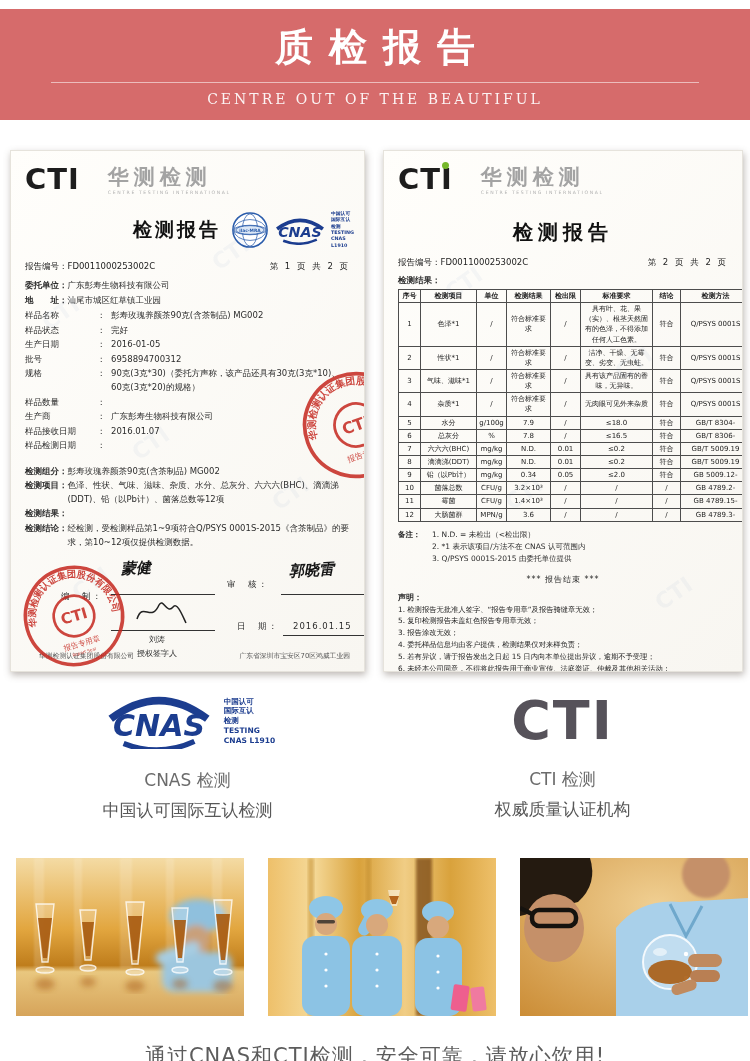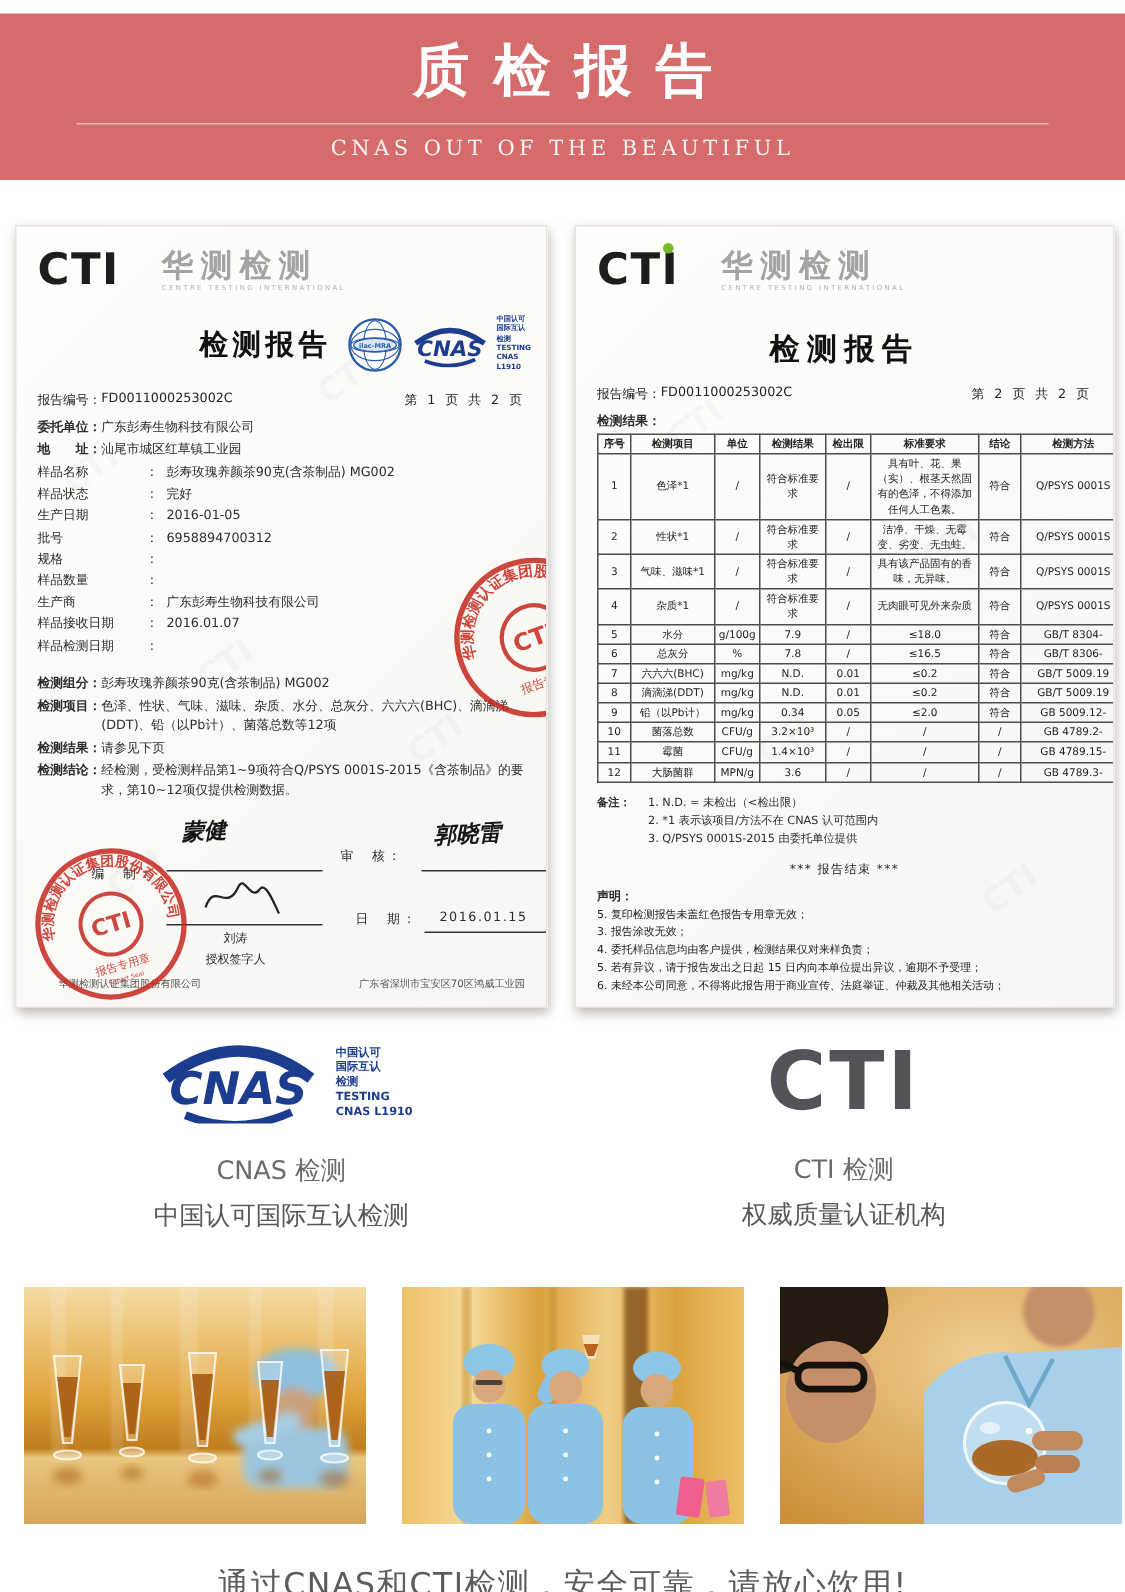--- a/index.html
+++ b/index.html
@@ -89,21 +89,21 @@
   .caption{margin-top:26px;text-align:center;font-size:21px;color:#5c5c5c;letter-spacing:1px;}
 </style>
 </head>
 <body>
 
 <div class="page">
 
   <div class="banner">
     <div class="banner-title">质检报告</div>
     <div class="banner-divider"></div>
-    <div class="banner-sub">CNAS OUT OF THE BEAUTIFUL</div>
+    <div class="banner-sub">CENTRE OUT OF THE BEAUTIFUL</div>
   </div>
 
   <div class="certs">
 
     <div class="cert cert1">
       <span class="wm" style="left:30px;top:150px">CTI</span>
       <span class="wm" style="left:200px;top:90px">CTI</span>
       <span class="wm" style="left:120px;top:280px">CTI</span>
       <span class="wm" style="left:260px;top:330px">CTI</span>
       <span class="wm" style="left:60px;top:420px">CTI</span>
@@ -175,20 +175,21 @@
             <span class="lvvalue">2016-01-05</span>
           </div>
           <div class="lvrow">
             <span class="lvlabel">批号</span>
             <span class="lvcolon">：</span>
             <span class="lvvalue">6958894700312</span>
           </div>
           <div class="lvrow">
             <span class="lvlabel">规格</span>
             <span class="lvcolon">：</span>
+            <span class="lvvalue">90克(3克*30)（委托方声称，该产品还具有30克(3克*10)、60克(3克*20)的规格）</span>
           </div>
           <div class="lvrow">
             <span class="lvlabel">样品数量</span>
             <span class="lvcolon">：</span>
           </div>
           <div class="lvrow">
             <span class="lvlabel">生产商</span>
             <span class="lvcolon">：</span>
             <span class="lvvalue">广东彭寿生物科技有限公司</span>
           </div>
@@ -207,21 +208,20 @@
           <div class="bfrow">
             <span class="bflabel">检测组分：</span>
             <span class="bfvalue">彭寿玫瑰养颜茶90克(含茶制品) MG002</span>
           </div>
           <div class="bfrow">
             <span class="bflabel">检测项目：</span>
             <span class="bfvalue">色泽、性状、气味、滋味、杂质、水分、总灰分、六六六(BHC)、滴滴涕(DDT)、铅（以Pb计）、菌落总数等12项</span>
           </div>
           <div class="bfrow">
             <span class="bflabel">检测结果：</span>
-            <span class="bfvalue">请参见下页</span>
           </div>
           <div class="bfrow">
             <span class="bflabel">检测结论：</span>
             <span class="bfvalue">经检测，受检测样品第1~9项符合Q/PSYS 0001S-2015《含茶制品》的要求，第10~12项仅提供检测数据。</span>
           </div>
         </div>
 
       <div class="sign-area">
         <span class="sglabel" style="left:36px;top:28px">编　制：</span>
         <span class="handwrite" style="left:96px;top:-4px">蒙健</span>
@@ -447,20 +447,21 @@
             <div>1. N.D. = 未检出（&lt;检出限）</div>
             <div>2. *1 表示该项目/方法不在 CNAS 认可范围内</div>
             <div>3. Q/PSYS 0001S-2015 由委托单位提供</div>
           </div>
       </div>
 
       <div class="endmark">*** 报告结束 ***</div>
 
       <div class="stmt-label">声明：</div>
       <div class="stmt-list">
+          <div>1. 检测报告无批准人签字、“报告专用章”及报告骑缝章无效；</div>
           <div>5. 复印检测报告未盖红色报告专用章无效；</div>
           <div>3. 报告涂改无效；</div>
           <div>4. 委托样品信息均由客户提供，检测结果仅对来样负责；</div>
           <div>5. 若有异议，请于报告发出之日起 15 日内向本单位提出异议，逾期不予受理；</div>
           <div>6. 未经本公司同意，不得将此报告用于商业宣传、法庭举证、仲裁及其他相关活动；</div>
         </div>
     </div>
   </div>
 
   <div class="badges">

